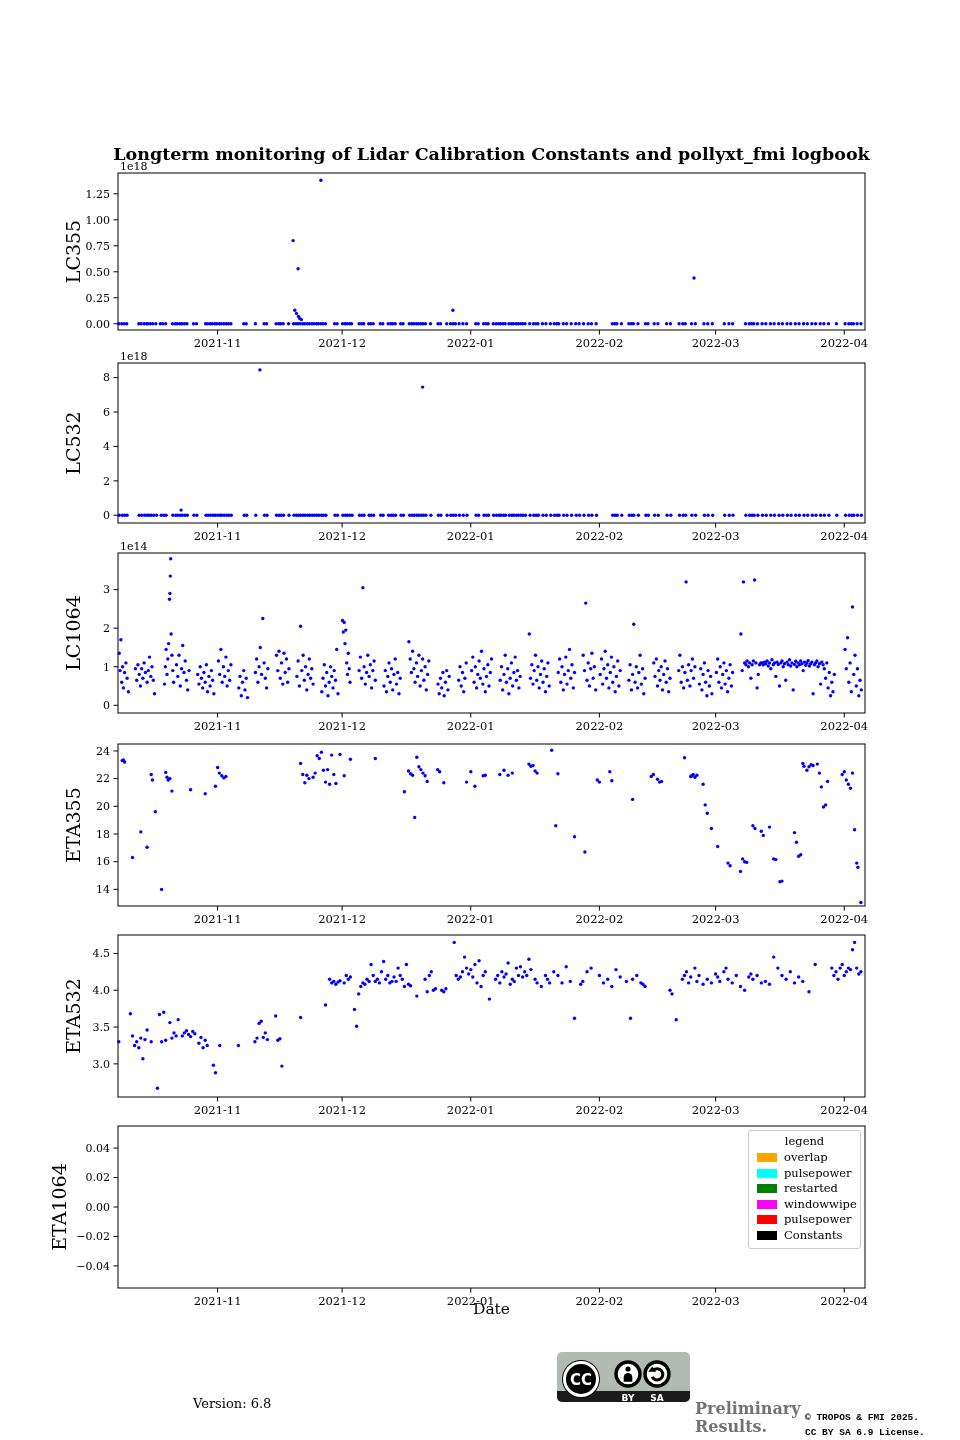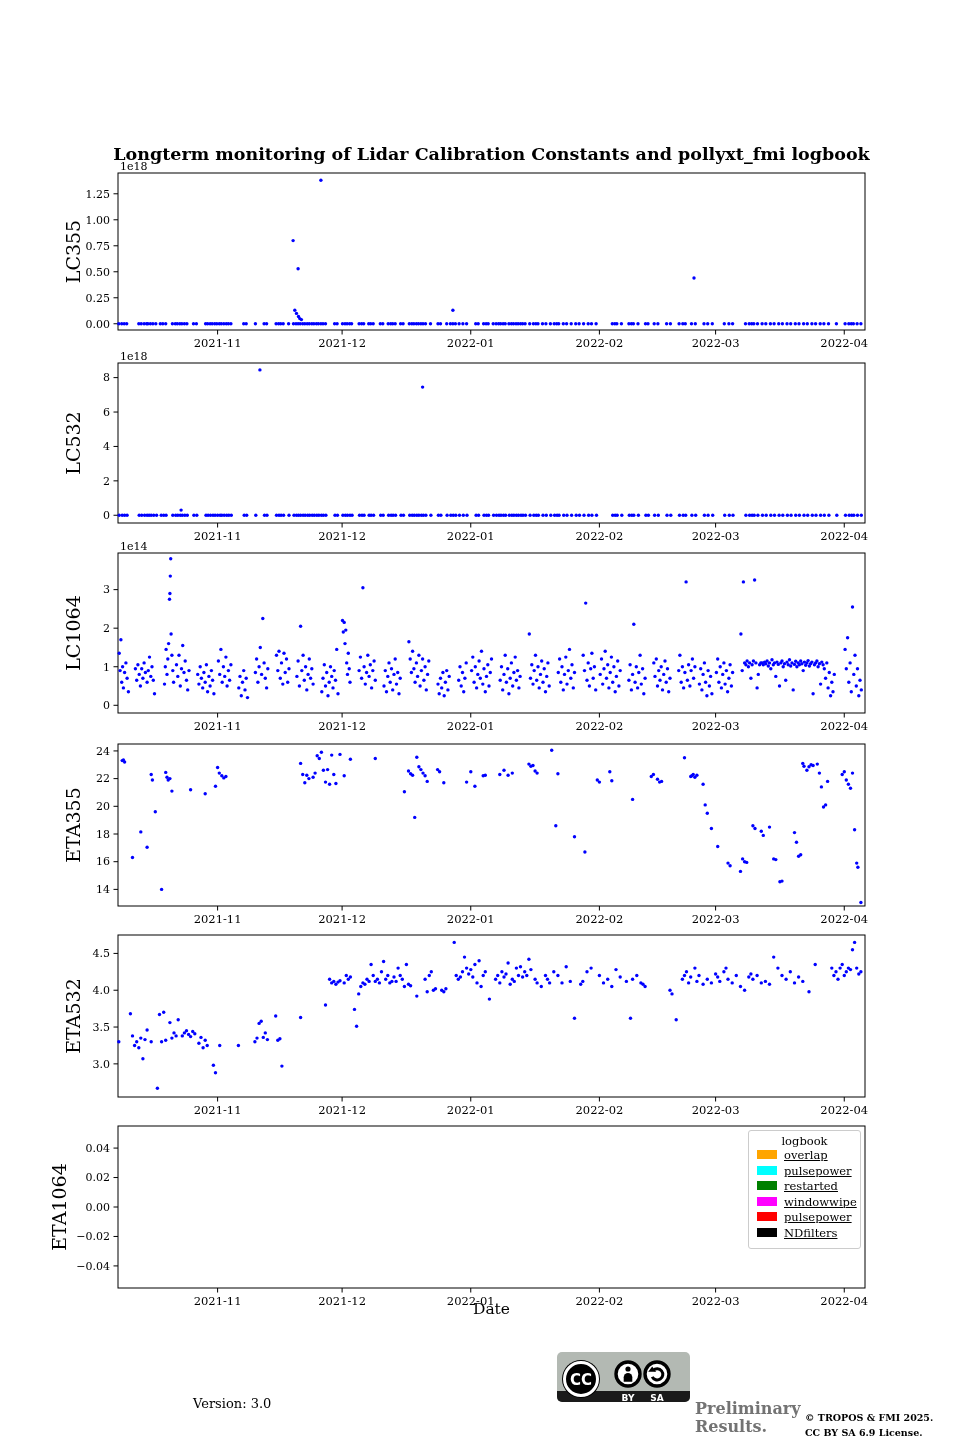--- a/index.html
+++ b/index.html
@@ -6,28 +6,28 @@
   #page{position:relative;width:960px;height:1440px;background:#fff;overflow:hidden;
         font-family:"DejaVu Serif","Liberation Serif",serif;color:#000;}
   #chart-title{position:absolute;top:144px;left:98px;width:787px;text-align:center;
         font-size:17.5px;font-weight:bold;white-space:nowrap;}
   #plots{position:absolute;left:0;top:0;width:916px;height:1440px;}
   #plots svg{position:absolute;left:0;}
   #xlabel{position:absolute;top:1300px;left:118px;width:747px;text-align:center;font-size:15.5px;}
   #legend-box{position:absolute;left:748px;top:1130px;width:111px;background:#fff;
         border:1px solid #cccccc;border-radius:3px;padding:3px 0 5px 0;}
   #legend-title{display:block;text-align:center;font-size:11.5px;margin-bottom:2px;}
-  .legend-row{display:flex;align-items:flex-start;height:15.5px;padding-left:8px;text-decoration:underline;}
+  .legend-row{display:flex;align-items:center;height:15.5px;padding-left:8px;}
   .legend-swatch{width:20px;height:9px;margin-right:7px;flex:0 0 auto;}
   .legend-label{font-size:11.5px;line-height:11px;}
   #version-text{position:absolute;left:193px;top:1396px;font-size:13px;}
   #cc-badge{position:absolute;left:557px;top:1352px;}
   #preliminary{position:absolute;left:695px;top:1400px;width:120px;font-size:16px;
         font-weight:bold;color:#737373;line-height:1.1;}
-  #copyright{position:absolute;left:805px;top:1411px;font-size:9.5px;font-weight:bold;line-height:1.55;}
+  #copyright{position:absolute;left:805px;top:1411px;font-size:9.5px;font-weight:bold;line-height:1.55;font-family:Liberation Mono, monospace;}
 </style>
 </head>
 <body>
 
 <div id="page">
   <div id="chart-title">Longterm monitoring of Lidar Calibration Constants and pollyxt_fmi logbook</div>
   <div id="plots">
       <svg width="960" height="193" style="top: 161px;">
         <rect x="118" y="12" width="747" height="157" fill="#fff" stroke="#000" stroke-width="1"></rect>
         <text x="120" y="9" font-size="11" font-family="DejaVu Serif, Liberation Serif, serif">1e18</text>
@@ -1429,21 +1429,21 @@
           <text x="715.6" y="191" font-size="11.5" font-family="DejaVu Serif, Liberation Serif, serif" text-anchor="middle">2022-03</text>
           <line x1="844.25" y1="174" x2="844.25" y2="178.5" stroke="#000" stroke-width="1"></line>
           <text x="844.25" y="191" font-size="11.5" font-family="DejaVu Serif, Liberation Serif, serif" text-anchor="middle">2022-04</text>
         </g>
         <g fill="#0000ff"></g>
       </svg>
     </div>
   <div id="xlabel">Date</div>
 
   <div id="legend-box">
-    <span id="legend-title">logbook</span>
+    <span id="legend-title">legend</span>
     <div id="legend-rows">
         <div class="legend-row">
           <span class="legend-swatch" style="background: rgb(255, 165, 0);"></span>
           <span class="legend-label">overlap</span>
         </div>
         <div class="legend-row">
           <span class="legend-swatch" style="background: rgb(0, 255, 255);"></span>
           <span class="legend-label">pulsepower</span>
         </div>
         <div class="legend-row">
@@ -1453,26 +1453,26 @@
         <div class="legend-row">
           <span class="legend-swatch" style="background: rgb(255, 0, 255);"></span>
           <span class="legend-label">windowwipe</span>
         </div>
         <div class="legend-row">
           <span class="legend-swatch" style="background: rgb(255, 0, 0);"></span>
           <span class="legend-label">pulsepower</span>
         </div>
         <div class="legend-row">
           <span class="legend-swatch" style="background: rgb(0, 0, 0);"></span>
-          <span class="legend-label">NDfilters</span>
+          <span class="legend-label">Constants</span>
         </div>
       </div>
   </div>
 
-  <div id="version-text">Version: 3.0</div>
+  <div id="version-text">Version: 6.8</div>
 
   <svg id="cc-badge" width="133" height="56" viewBox="0 0 133 56">
     <path d="M5,0 H128 a5,5 0 0 1 5,5 V45 a5,5 0 0 1 -5,5 H5 a5,5 0 0 1 -5,-5 V5 a5,5 0 0 1 5,-5 z" fill="#b3b9b3"></path>
     <path d="M0,39 H133 V45 a5,5 0 0 1 -5,5 H5 a5,5 0 0 1 -5,-5 z" fill="#1a1a1a"></path>
     <g>
       <circle cx="24" cy="27" r="19" fill="#000"></circle>
       <circle cx="24" cy="27" r="16.5" fill="#000" stroke="#fff" stroke-width="3"></circle>
       <text x="24" y="32.5" font-family="DejaVu Sans, sans-serif" font-weight="bold" font-size="15" fill="#fff" text-anchor="middle">CC</text>
     </g>
     <g>

